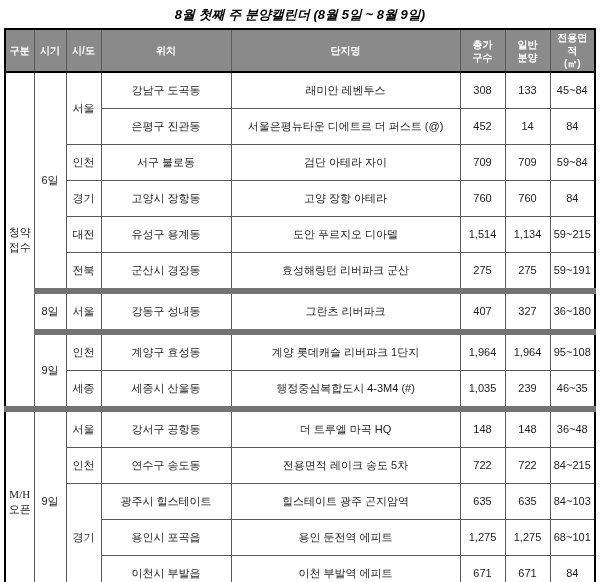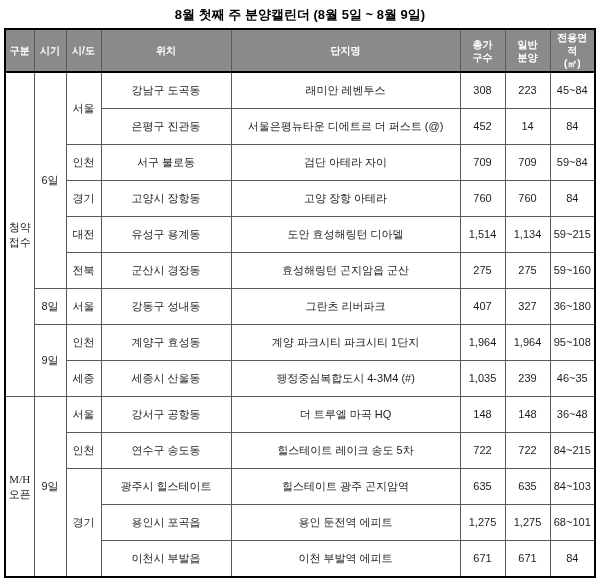--- a/index.html
+++ b/index.html
@@ -4,41 +4,41 @@
 <style>
   html,body{margin:0;padding:0;}
   body{
     width:600px;height:582px;background:#ffffff;
     font-family:"Liberation Sans","DejaVu Sans",sans-serif;
     color:#1a1a1a;
   }
   .page{width:600px;height:582px;position:relative;}
   .title{
     text-align:center;font-weight:bold;font-size:13px;color:#000;
-    padding:6px 0 4px 0;letter-spacing:0;
+    padding:6px 0 4px 0;letter-spacing:0;font-style:italic;
   }
   table.cal{
     width:590px;margin:0 auto;border-collapse:collapse;table-layout:fixed;
     border:2px solid #000;
   }
   col.c-cat{width:29px;} col.c-day{width:32px;} col.c-reg{width:35px;}
   col.c-loc{width:130px;} col.c-name{width:229px;}
   col.c-tot{width:45px;} col.c-gen{width:45px;} col.c-area{width:45px;}
   th,td{
     border:1px solid #5a5a5a;
     text-align:center;vertical-align:middle;
     padding:1px 2px;overflow:hidden;
   }
   thead th{
     background:#8a8a8a;color:#ffffff;font-weight:bold;
     font-size:10px;line-height:1.3;height:34px;
     border-bottom:2px solid #000;
   }
   tbody td{font-size:11px;line-height:1.3;height:33px;color:#1c1c1c;}
-  tr.thick td{border-top:1px solid #737373;}
+  tr.thick td{border-top:6px solid #737373;}
   td.cat{font-size:11px;font-family:Liberation Serif, serif;}
 </style>
 </head>
 <body>
 
 <div class="page">
 
   <div class="title">8월 첫째 주 분양캘린더 (8월 5일 ~ 8월 9일)</div>
 
   <table class="cal">
@@ -65,21 +65,21 @@
       </tr>
     </thead>
     <tbody>
       <tr>
         <td class="cat" rowspan="9">청약 접수</td>
         <td rowspan="6">6일</td>
         <td rowspan="2">서울</td>
         <td>강남구 도곡동</td>
         <td>래미안 레벤투스</td>
         <td>308</td>
-        <td>223</td>
+        <td>133</td>
         <td>45~84</td>
       </tr>
       <tr>
         <td>은평구 진관동</td>
         <td>서울은평뉴타운 디에트르 더 퍼스트 (@)</td>
         <td>452</td>
         <td>14</td>
         <td>84</td>
       </tr>
       <tr>
@@ -94,47 +94,47 @@
         <td>경기</td>
         <td>고양시 장항동</td>
         <td>고양 장항 아테라</td>
         <td>760</td>
         <td>760</td>
         <td>84</td>
       </tr>
       <tr>
         <td>대전</td>
         <td>유성구 용계동</td>
-        <td>도안 효성해링턴 디아델</td>
+        <td>도안 푸르지오 디아델</td>
         <td>1,514</td>
         <td>1,134</td>
         <td>59~215</td>
       </tr>
       <tr>
         <td>전북</td>
         <td>군산시 경장동</td>
-        <td>효성해링턴 곤지암읍 군산</td>
+        <td>효성해링턴 리버파크 군산</td>
         <td>275</td>
         <td>275</td>
-        <td>59~160</td>
+        <td>59~191</td>
       </tr>
       <tr class="thick">
         <td>8일</td>
         <td>서울</td>
         <td>강동구 성내동</td>
         <td>그란츠 리버파크</td>
         <td>407</td>
         <td>327</td>
         <td>36~180</td>
       </tr>
       <tr class="thick">
         <td rowspan="2">9일</td>
         <td>인천</td>
         <td>계양구 효성동</td>
-        <td>계양 파크시티 파크시티 1단지</td>
+        <td>계양 롯데캐슬 리버파크 1단지</td>
         <td>1,964</td>
         <td>1,964</td>
         <td>95~108</td>
       </tr>
       <tr>
         <td>세종</td>
         <td>세종시 산울동</td>
         <td>행정중심복합도시 4-3M4 (#)</td>
         <td>1,035</td>
         <td>239</td>
@@ -146,21 +146,21 @@
         <td>서울</td>
         <td>강서구 공항동</td>
         <td>더 트루엘 마곡 HQ</td>
         <td>148</td>
         <td>148</td>
         <td>36~48</td>
       </tr>
       <tr>
         <td>인천</td>
         <td>연수구 송도동</td>
-        <td>힐스테이트 레이크 송도 5차</td>
+        <td>전용면적 레이크 송도 5차</td>
         <td>722</td>
         <td>722</td>
         <td>84~215</td>
       </tr>
       <tr>
         <td rowspan="3">경기</td>
         <td>광주시 힐스테이트</td>
         <td>힐스테이트 광주 곤지암역</td>
         <td>635</td>
         <td>635</td>

